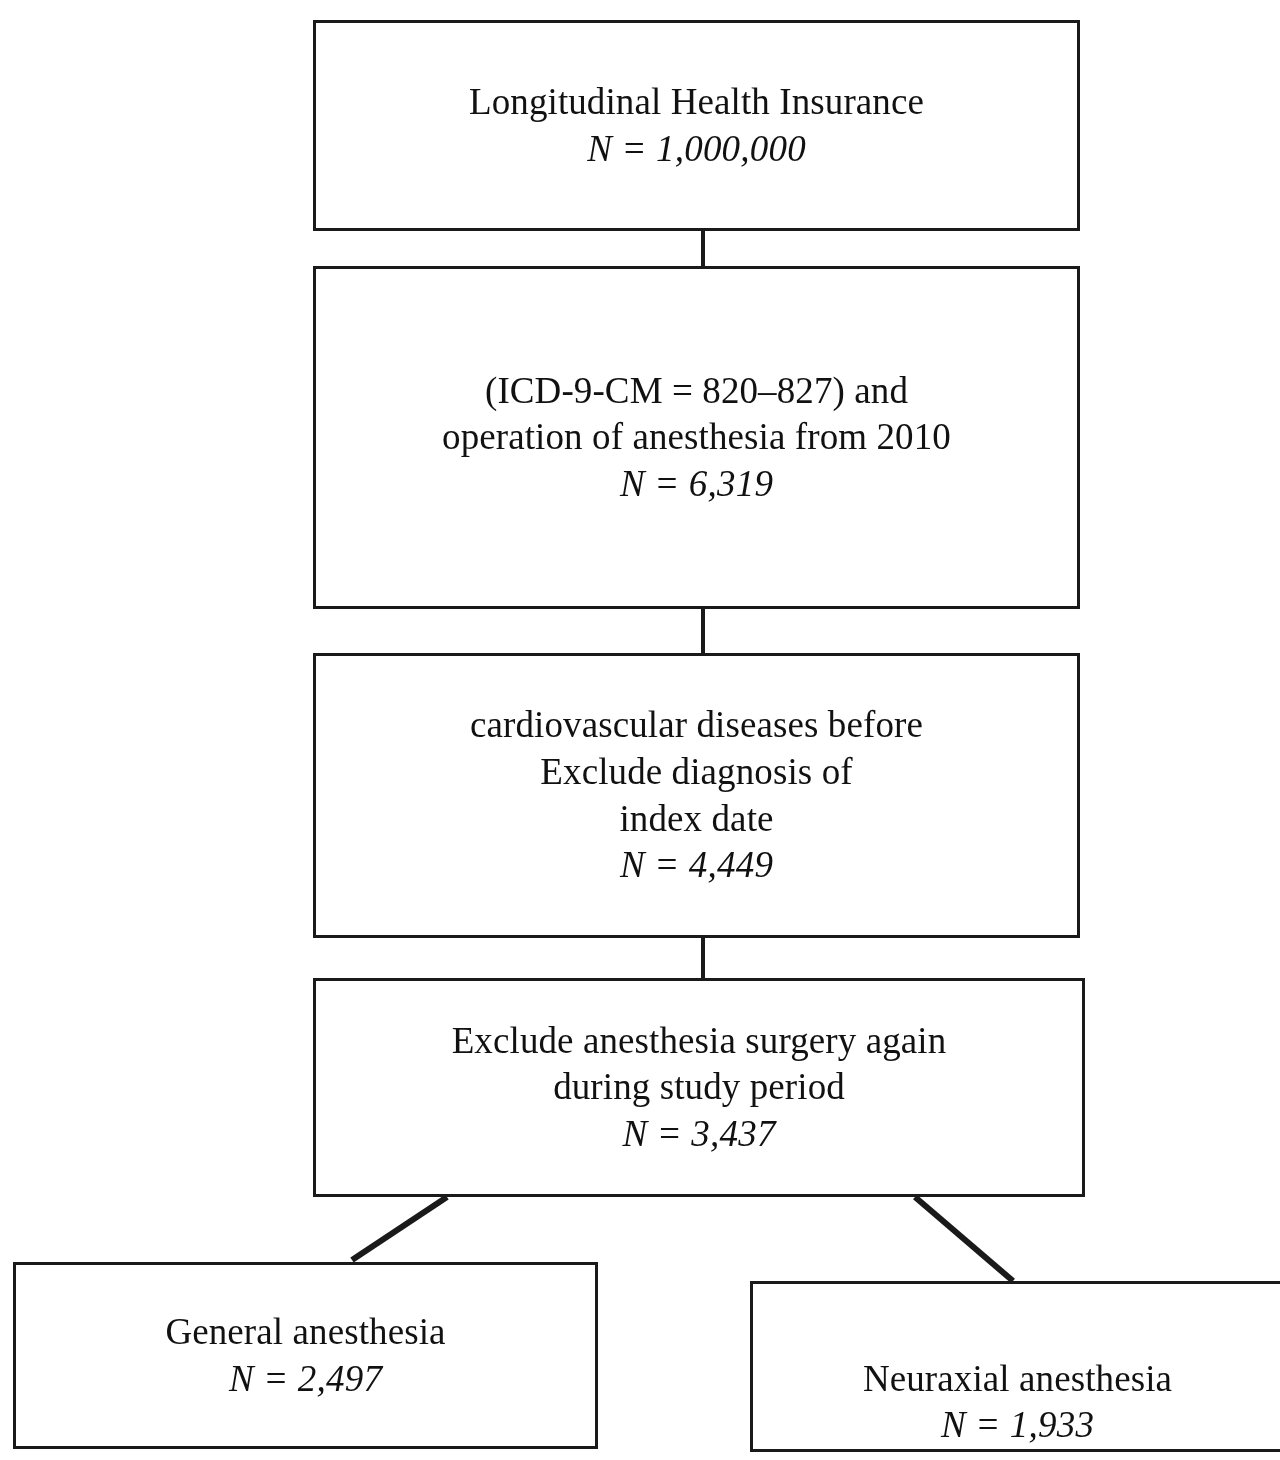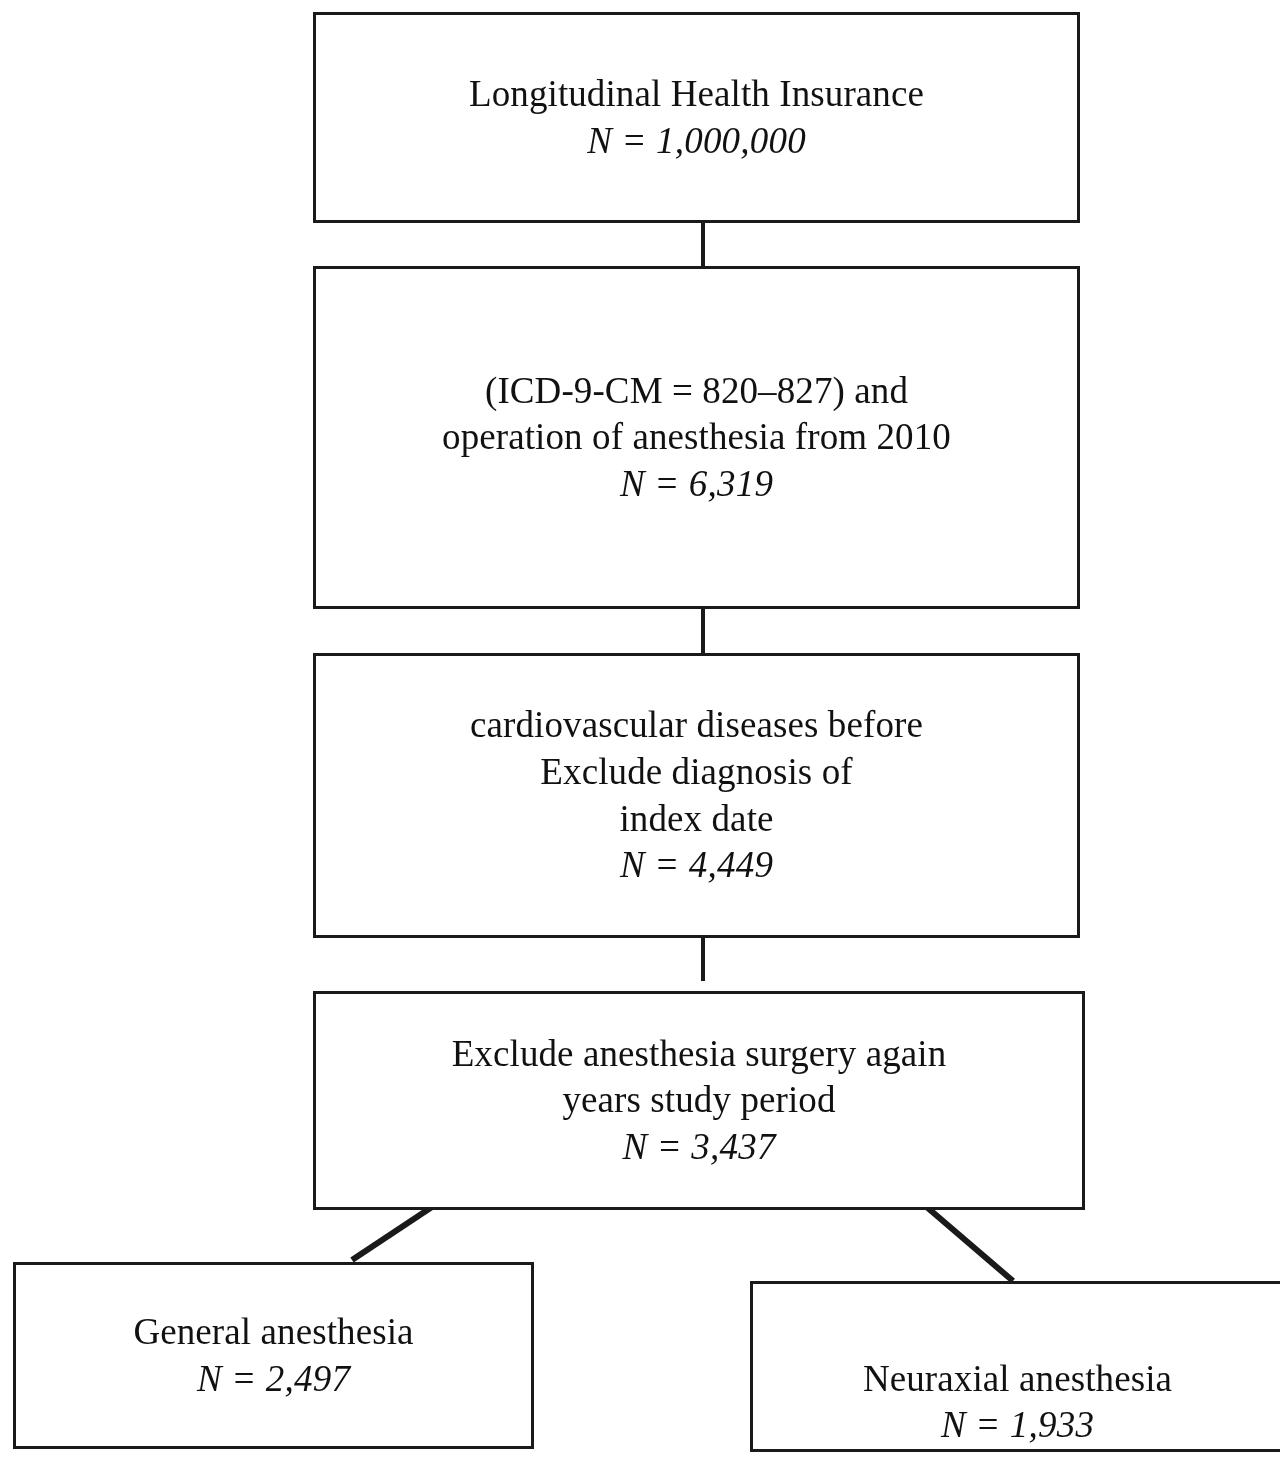--- a/index.html
+++ b/index.html
@@ -38,25 +38,25 @@
   }
   .box-count {
     display: block;
     font-size: 37px;
     line-height: 1.26;
     font-style: italic;
     white-space: nowrap;
     letter-spacing: 0.2px;
   }
   
-  #box-source   { left: 313px; top: 12px;    width: 767px; height: 211px; align-items: center; }
+  #box-source   { left: 313px; top: 20px;    width: 767px; height: 211px; align-items: center; }
   #box-selected { left: 313px; top: 266px;  width: 767px; height: 343px; }
   #box-exclude-cvd { left: 313px; top: 653px; width: 767px; height: 285px; }
-  #box-exclude-repeat { left: 313px; top: 978px; width: 772px; height: 219px; margin-top: 13px; }
-  #box-general  { left: 13px;  top: 1262px; width: 521px; height: 187px; }
+  #box-exclude-repeat { left: 313px; top: 978px; width: 772px; height: 219px; }
+  #box-general  { left: 13px;  top: 1262px; width: 585px; height: 187px; }
   #box-neuraxial{ left: 750px; top: 1281px; width: 535px; height: 171px; justify-content: flex-end; }
 
   
   .connector-v {
     position: absolute;
     width: 4px;
     background: #1a1a1a;
     z-index: 1;
   }
   #conn-1-2 { left: 701px; top: 211px; height: 58px; }
@@ -100,21 +100,21 @@
 
   <div class="flow-box" id="box-exclude-cvd">
     <span class="box-line">cardiovascular diseases before</span>
     <span class="box-line">Exclude diagnosis of</span>
     <span class="box-line">index date</span>
     <span class="box-count">N = 4,449</span>
   </div>
 
   <div class="flow-box" id="box-exclude-repeat">
     <span class="box-line">Exclude anesthesia surgery again</span>
-    <span class="box-line">years study period</span>
+    <span class="box-line">during study period</span>
     <span class="box-count">N = 3,437</span>
   </div>
 
   <div class="flow-box" id="box-general">
     <span class="box-line">General anesthesia</span>
     <span class="box-count">N = 2,497</span>
   </div>
 
   <div class="flow-box" id="box-neuraxial">
     <span class="box-line">Neuraxial anesthesia</span>

